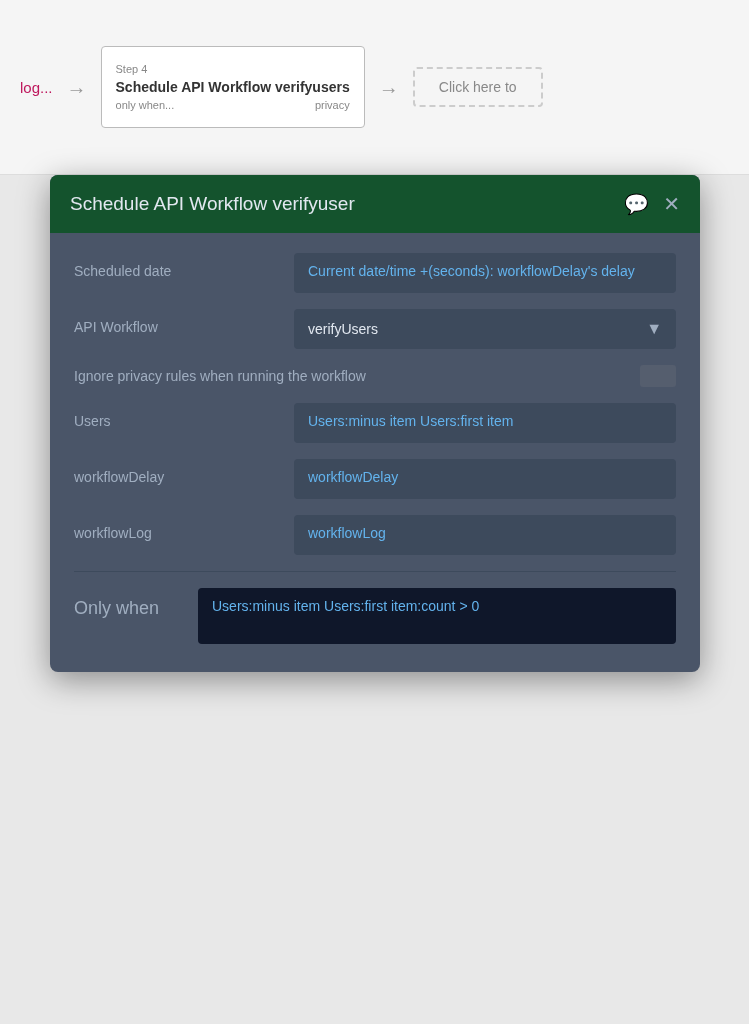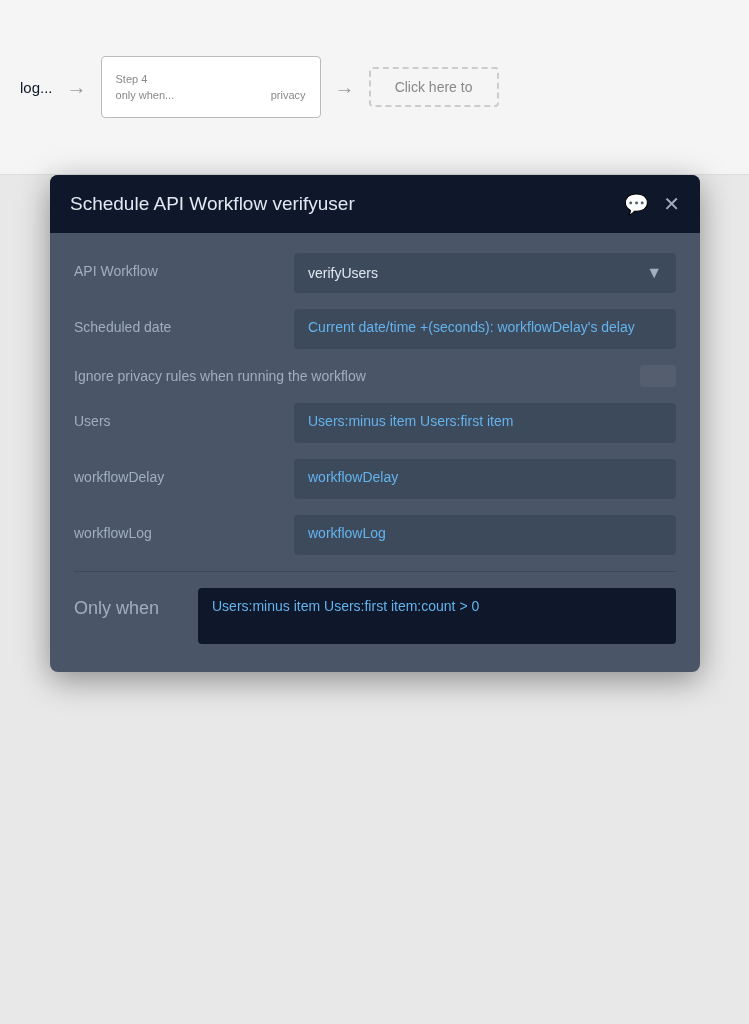--- a/index.html
+++ b/index.html
@@ -18,21 +18,21 @@
       border-bottom: 1px solid #ddd;
       height: 175px;
       display: flex;
       align-items: center;
       padding: 0 20px;
       gap: 10px;
       overflow: hidden;
     }
 
     .workflow-step-ellipsis {
-      color: #0f172a;
+      color: #be185d;
       font-size: 15px;
     }
 
     .arrow {
       color: #999;
       font-size: 20px;
       margin: 0 4px;
     }
 
     .workflow-step-box {
@@ -86,21 +86,21 @@
       left: 50px;
       width: 650px;
       background: #4a5568;
       border-radius: 8px;
       overflow: hidden;
       box-shadow: 0 8px 32px rgba(0,0,0,0.4);
     }
 
     
     .modal-header {
-      background: #0f172a;
+      background: #14532d;
       padding: 18px 20px;
       display: flex;
       align-items: center;
       justify-content: space-between;
     }
 
     .modal-title {
       font-size: 19px;
       color: #e2e8f0;
       font-weight: 400;
@@ -225,20 +225,21 @@
     }
   </style>
 </head>
 <body>
 
 <div class="workflow-bar">
   <span class="workflow-step-ellipsis">log...</span>
   <span class="arrow">→</span>
   <div class="workflow-step-box">
     <div class="step-label">Step 4</div>
+    <div class="step-title">Schedule API Workflow verifyusers</div>
     <div class="step-meta">
       <span>only when...</span>
       <span>privacy</span>
     </div>
   </div>
   <span class="arrow">→</span>
   <div class="workflow-step-dashed">
     <span class="step-click-text">Click here to</span>
   </div>
 </div>
@@ -253,34 +254,34 @@
       </button>
       <button class="icon-btn">
         <span>✕</span>
       </button>
     </div>
   </div>
 
   <div class="modal-body">
 
     <div class="field-row">
+      <span class="field-label">Scheduled date</span>
+      <div class="field-value">
+        <span>Current date/time +(seconds): workflowDelay's delay</span>
+      </div>
+    </div>
+
+    <div class="field-row">
       <span class="field-label">API Workflow</span>
       <div class="field-value with-arrow">
         <span>verifyUsers</span>
         <span class="dropdown-arrow">▼</span>
       </div>
     </div>
 
-    <div class="field-row">
-      <span class="field-label">Scheduled date</span>
-      <div class="field-value">
-        <span>Current date/time +(seconds): workflowDelay's delay</span>
-      </div>
-    </div>
-
     <div class="checkbox-row">
       <span class="checkbox-label">Ignore privacy rules when running the workflow</span>
       <div class="toggle-box"></div>
     </div>
 
     <div class="field-row">
       <span class="field-label">Users</span>
       <div class="field-value">
         <span>Users:minus item Users:first item</span>
       </div>

